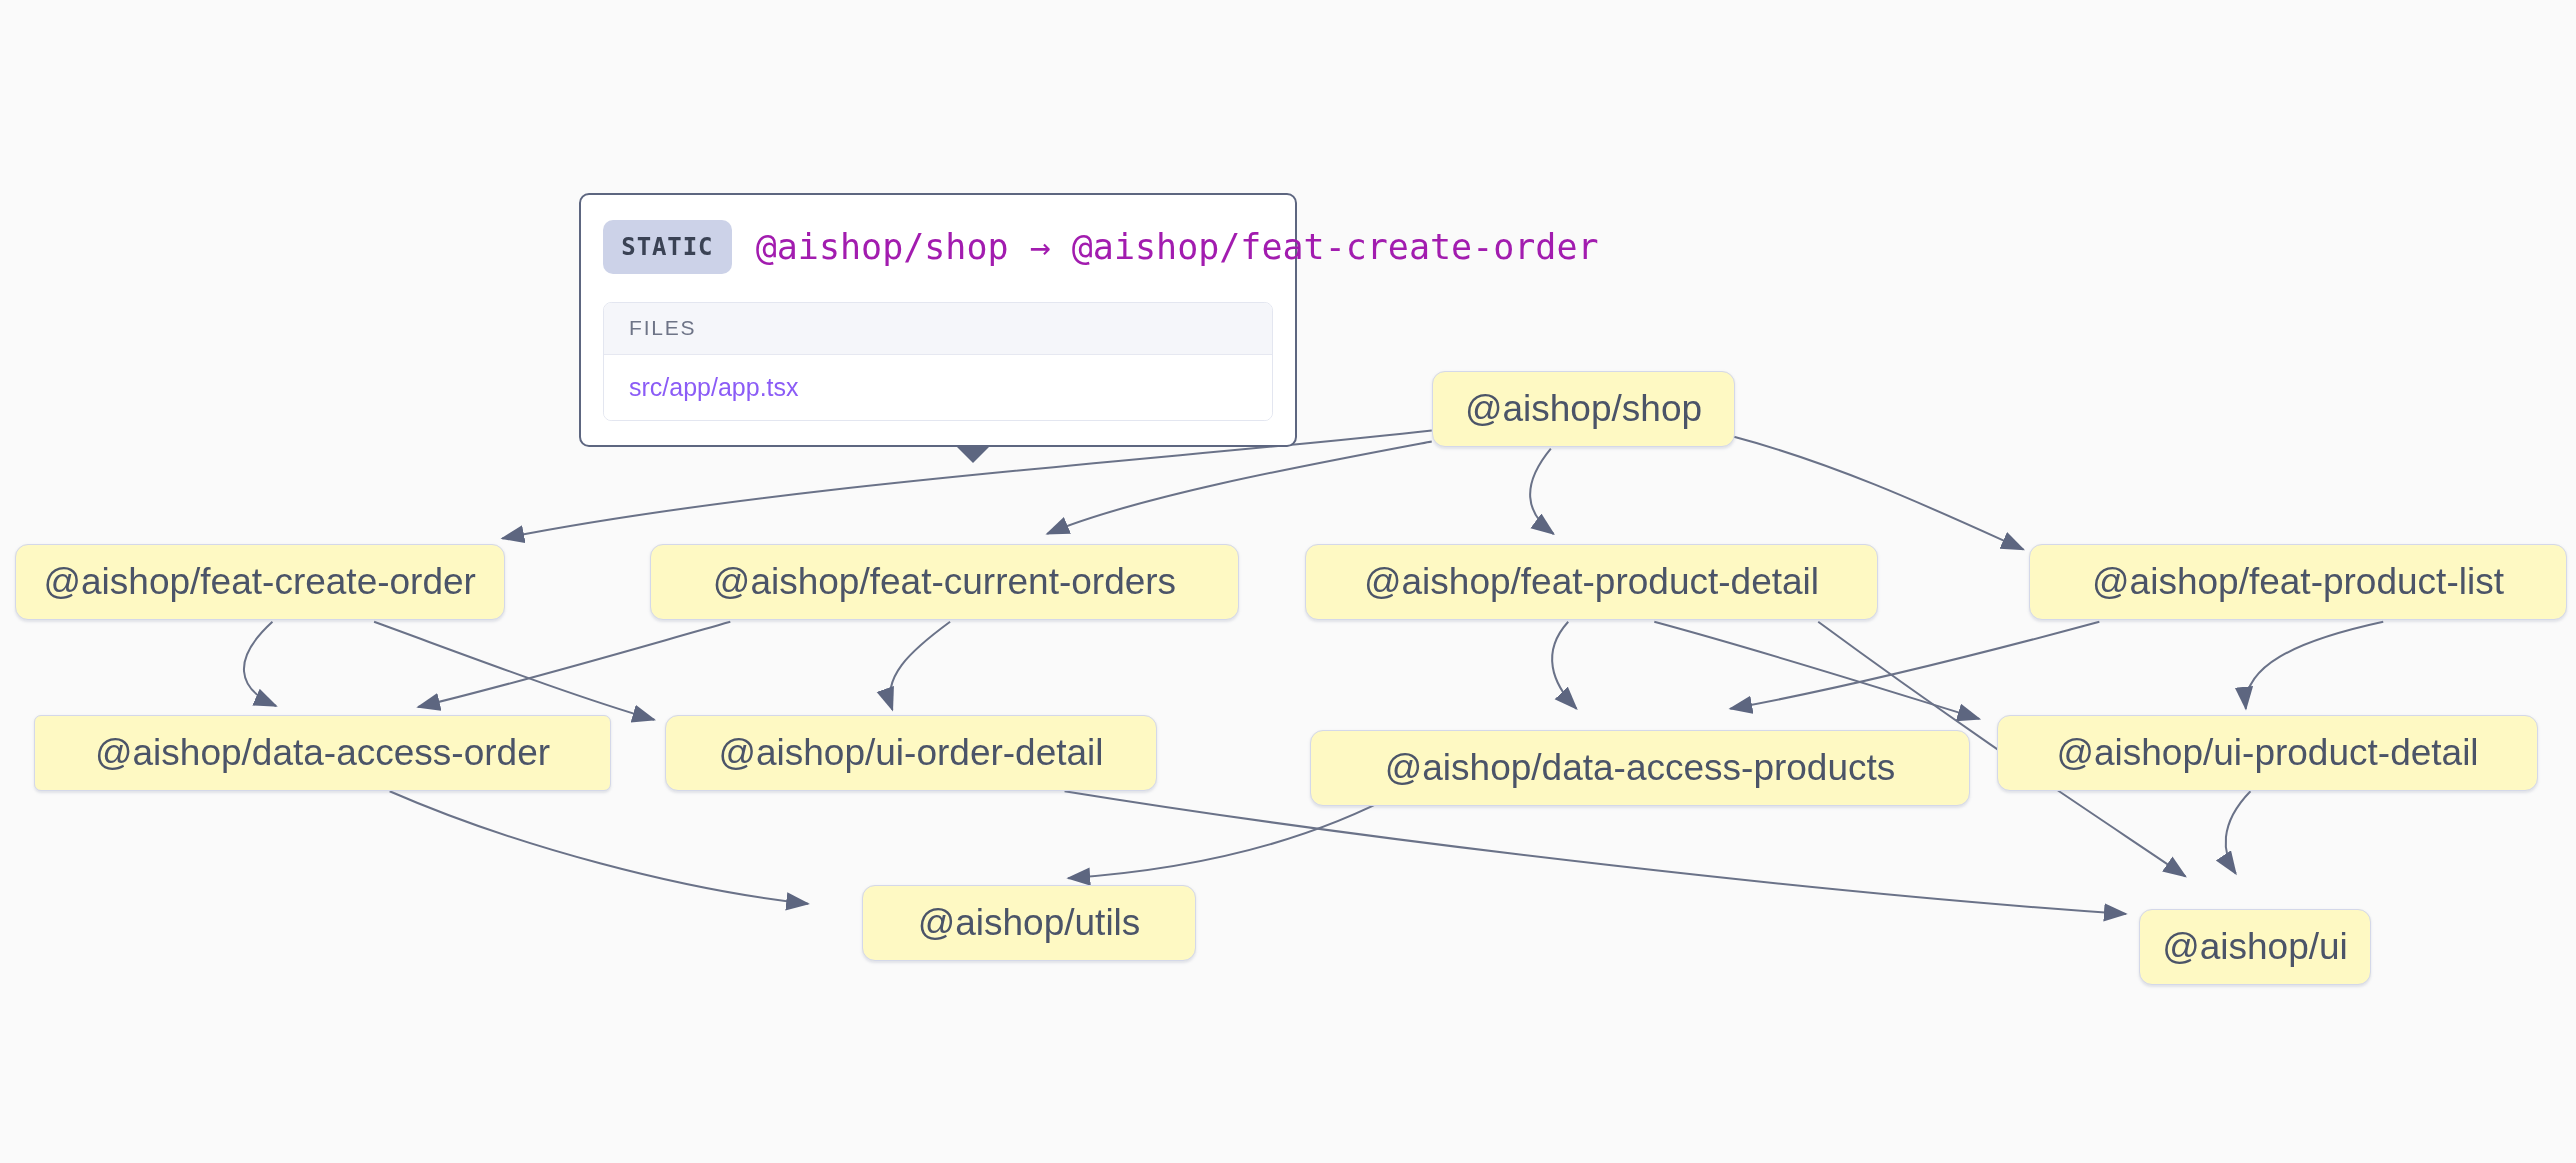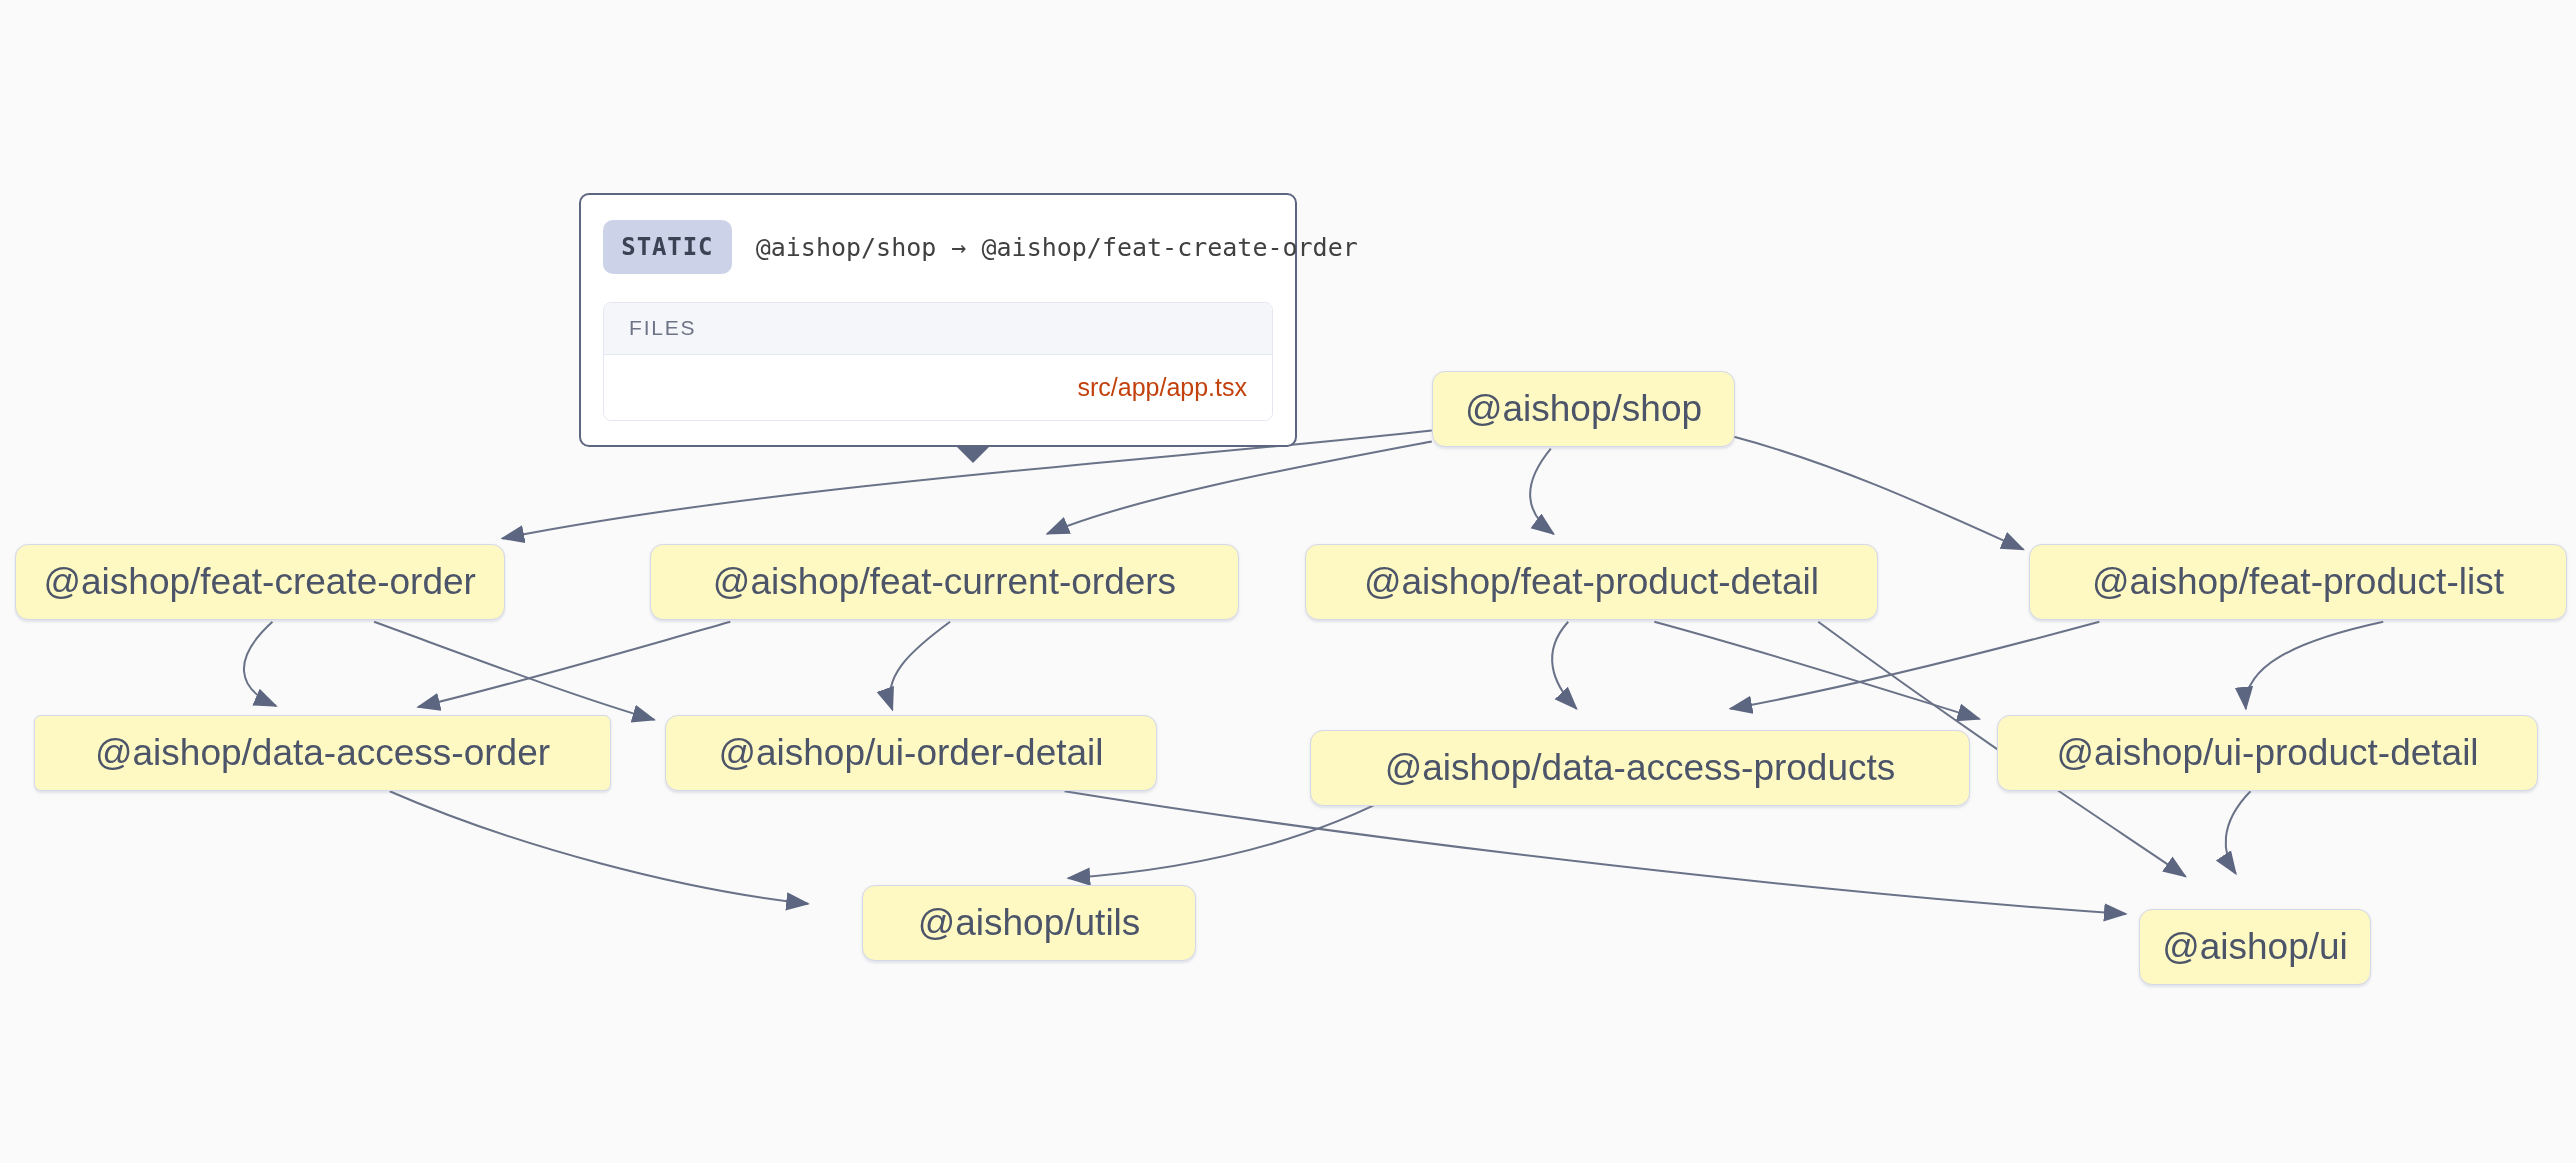--- a/index.html
+++ b/index.html
@@ -63,44 +63,43 @@
     border-radius: 10px;
     padding: 13px 18.3px;
     font-family: "DejaVu Sans Mono", "Liberation Mono", monospace;
     font-weight: bold;
     font-size: 24px;
     letter-spacing: 0.9px;
     color: #3a4254;
   }
   .tooltip-title {
     font-family: "DejaVu Sans Mono", "Liberation Mono", monospace;
-    font-size: 25px;
-    color: #404040;
+    font-size: 35px;
+    color: #a21caf;
     white-space: nowrap;
   }
   .files-panel {
     margin-top: 27.5px;
     border: 0.9px solid #e3e6f0;
     border-radius: 8.2px;
     overflow: hidden;
   }
   .files-header {
     background: #f5f6fa;
     border-bottom: 0.9px solid #e6e8f1;
     padding: 13.7px 25px;
     font-size: 21px;
     letter-spacing: 1.8px;
     color: #6e7487;
   }
   .file-row {
     background: #ffffff;
     padding: 18.3px 25px;
     font-size: 25px;
-    color: #c2410c;
-    text-align: right;
+    color: #8b5cf6;
   }
 </style>
 </head>
 <body>
 
 <div id="canvas">
 
   <svg class="edges" width="2576" height="1163" viewBox="0 0 2812 1270">
     <defs>
       <marker id="arrow" markerUnits="userSpaceOnUse" markerWidth="28" markerHeight="22" refX="24" refY="10" orient="auto">

